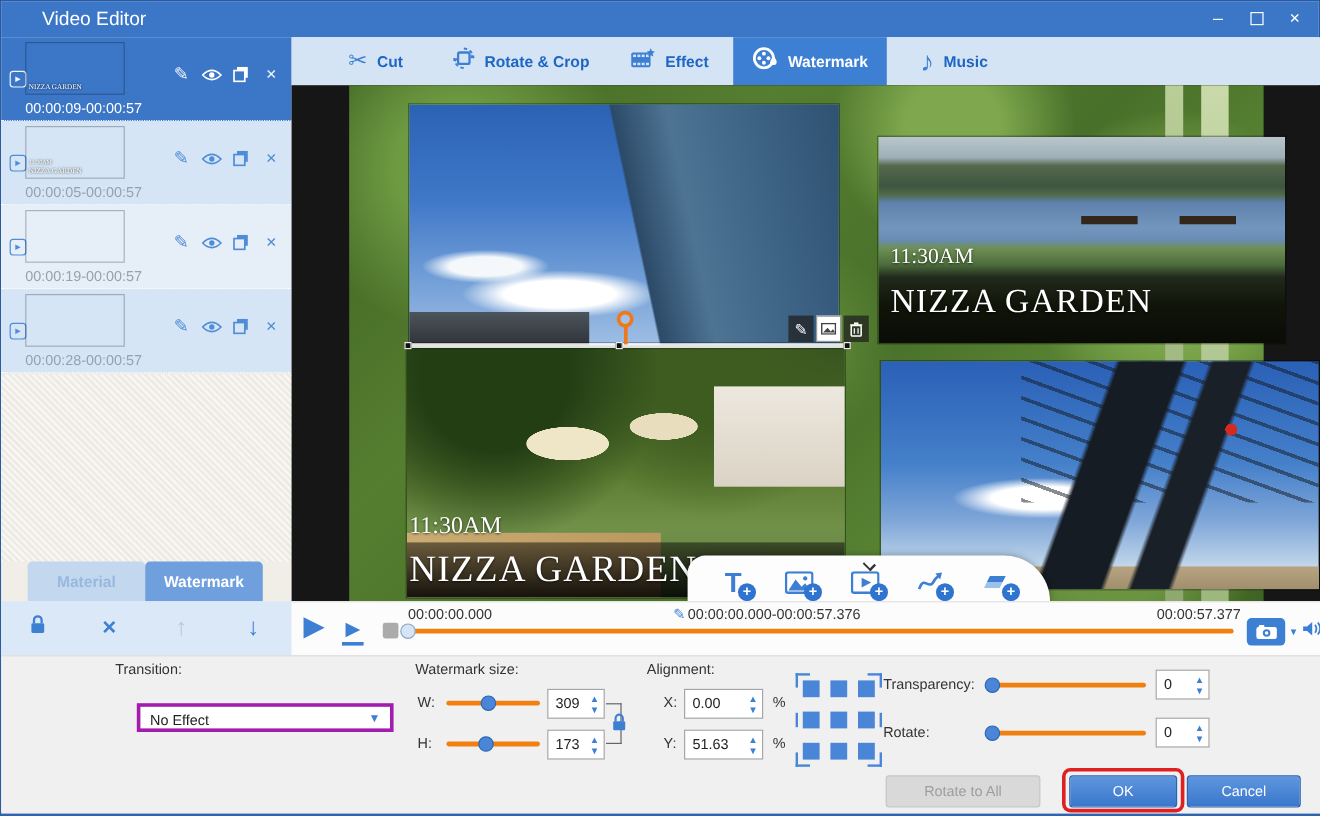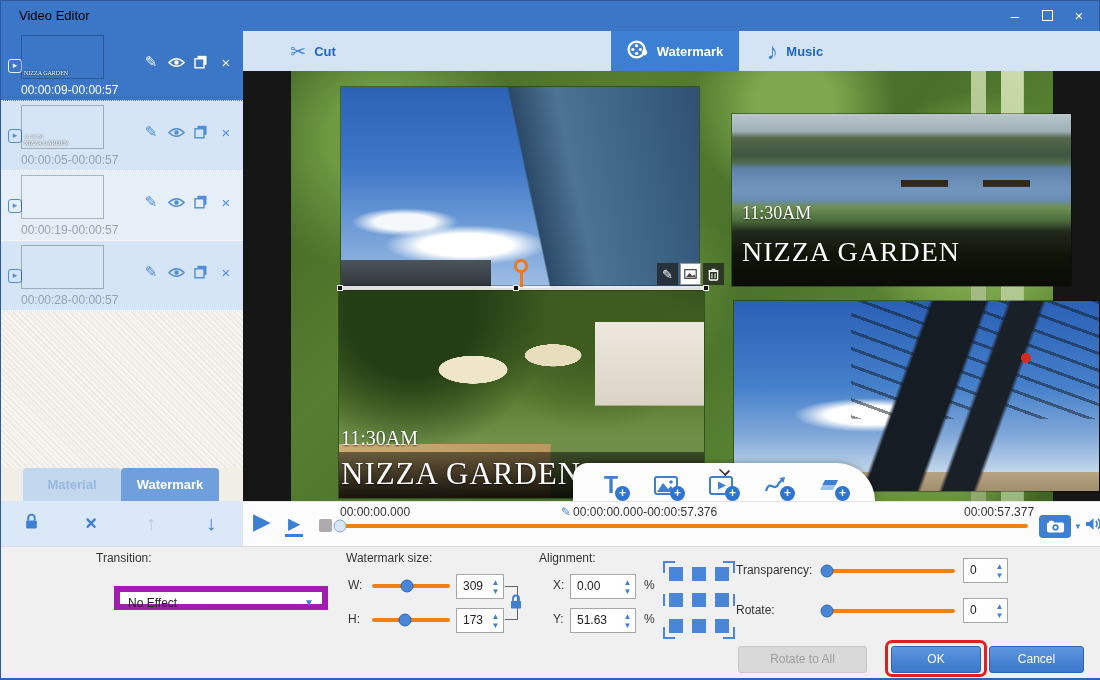--- a/index.html
+++ b/index.html
@@ -3,21 +3,21 @@
 <meta charset="utf-8">
 <style>
   * { margin:0; padding:0; box-sizing:border-box; }
   html,body { width:1100px; height:680px; overflow:hidden; background:#888;
     font-family:"Liberation Sans", sans-serif; }
   .window { position:relative; width:1100px; height:680px; background:#F0F0F0;
     border:1px solid #2B5B9E; border-bottom:3px solid #2E64B0; }
 
   
   .titlebar { position:absolute; left:0; top:0; width:100%; height:30px; background:#3B76C7; }
-  .t-title { position:absolute; left:18px; top:7px; color:#000000; font-size:13px; }
+  .t-title { position:absolute; left:34px; top:7px; color:#ffffff; font-size:16px; }
   .win-btns { position:absolute; right:8px; top:4px; display:flex; gap:8px; }
   .wbtn { width:24px; height:22px; color:#FFF; font-size:15px; text-align:center; line-height:22px; cursor:default; }
   .maxbox { display:inline-block; width:11px; height:11px; border:1.5px solid #FFF; margin-top:5px; }
 
   
   .sidebar { position:absolute; left:0; top:30px; width:242px; height:515px; background:#F1EEE8; }
   .clip { position:absolute; left:0; width:242px; height:70px; background:#D5E5F5;
     border-bottom:1px dotted rgba(255,255,255,0.95); color:#4F8DD6; }
   .clip.alt { background:#E6EEF8; }
   .clip.sel { background:#3B76C7; color:rgba(255,255,255,0.92); }
@@ -150,21 +150,21 @@
     background:#D6E4F4; border:1px solid #8AA8C8; transform:translate(-50%,-50%); cursor:pointer; }
   .pb-cam { position:absolute; left:796px; top:13px; width:32px; height:23px; background:#3D7FD3; border-radius:4px;
     display:flex; align-items:center; justify-content:center; cursor:pointer; }
   .pb-camdrop { position:absolute; left:831px; top:20px; font-size:8px; color:#3D7FD3; cursor:pointer; }
   .pb-vol { position:absolute; left:842px; top:15px; cursor:pointer; }
 
   
   .bottom { position:absolute; left:0; top:545px; width:1100px; height:132px; background:#F0F0F0; border-top:1px solid #DCDCDC; }
   .lbl { position:absolute; font-size:12px; color:#333; }
   .dropdown { position:absolute; left:113px; top:39px; width:214px; height:24px; background:#FFF;
-    border:6px solid #a21caf; font-size:12px; color:#222; line-height:22px; padding-left:8px; cursor:pointer; }
+    border:3px solid #a21caf; font-size:12px; color:#222; line-height:22px; padding-left:8px; cursor:pointer; }
   .dd-arrow { position:absolute; right:8px; top:0; line-height:22px; font-size:10px; color:#3D7FD3; }
   .slider-track { position:absolute; height:4px; background:#F28011; border-radius:2px; cursor:pointer; }
   .slider-handle { position:absolute; top:50%; width:13px; height:13px; border-radius:50%; background:#4A86D8;
     border:1px solid #2E64B4; transform:translate(-50%,-50%); cursor:pointer; }
   .spin { position:absolute; height:25px; background:#FFF; border:1px solid #A6A6A6; display:flex; }
   .spin-val { flex:1; font-size:12px; color:#222; line-height:23px; padding-left:6px; }
   .spin-btns { width:15px; display:flex; flex-direction:column; justify-content:center; }
   .spin-btns span { font-size:8px; color:#3D7FD3; text-align:center; line-height:9px; cursor:pointer; }
   .linkbracket { position:absolute; left:504px; top:39px; width:13px; height:34px;
     border-top:1.5px solid #666; border-right:1.5px solid #666; border-bottom:1.5px solid #666; }
@@ -308,20 +308,45 @@
       <span class="sbtool">×</span>
       <span class="sbtool disabled">↑</span>
       <span class="sbtool">↓</span>
     </div>
   </div>
 
   <div class="tabsbar">
     <div class="ttab" style="left:24px; width:92px;">
       <span class="ttab-glyph">✂</span>
       <span class="ttab-label">Cut</span>
+    </div>
+    <div class="ttab" style="left:118px; width:146px;">
+      <span><svg viewBox="0 0 20 20" width="19" height="19">
+            <rect x="5" y="5" width="10" height="10" rx="1.5" fill="none" stroke="#3D7FD3" stroke-width="2"></rect>
+            <path d="M10 1.5 a8.5 8.5 0 0 1 8.5 8.5" fill="none" stroke="#3D7FD3" stroke-width="1.6" stroke-dasharray="3 2.4"></path>
+            <path d="M10 18.5 a8.5 8.5 0 0 1 -8.5 -8.5" fill="none" stroke="#3D7FD3" stroke-width="1.6" stroke-dasharray="3 2.4"></path>
+            <path d="M17 6.6 l2 3.2 -3.6 .3z" fill="#3D7FD3"></path>
+            <path d="M3 13.4 l-2 -3.2 3.6 -.3z" fill="#3D7FD3"></path>
+          </svg></span>
+      <span class="ttab-label">Rotate &amp; Crop</span>
+    </div>
+    <div class="ttab" style="left:266px; width:98px;">
+      <span><svg viewBox="0 0 22 18" width="21" height="17">
+            <rect x="1" y="4" width="17" height="13" rx="1.5" fill="#3D7FD3"></rect>
+            <rect x="2.6" y="5.8" width="2.6" height="2.2" fill="#D4E4F5"></rect>
+            <rect x="6.4" y="5.8" width="2.6" height="2.2" fill="#D4E4F5"></rect>
+            <rect x="10.2" y="5.8" width="2.6" height="2.2" fill="#D4E4F5"></rect>
+            <rect x="14" y="5.8" width="2.6" height="2.2" fill="#D4E4F5"></rect>
+            <rect x="2.6" y="13" width="2.6" height="2.2" fill="#D4E4F5"></rect>
+            <rect x="6.4" y="13" width="2.6" height="2.2" fill="#D4E4F5"></rect>
+            <rect x="10.2" y="13" width="2.6" height="2.2" fill="#D4E4F5"></rect>
+            <rect x="14" y="13" width="2.6" height="2.2" fill="#D4E4F5"></rect>
+            <path d="M18.2 0 l1 2.6 2.6 .4 -1.9 1.9 .5 2.7 -2.2 -1.3 -2.2 1.3 .5 -2.7 -1.9 -1.9 2.6 -.4z" fill="#3D7FD3"></path>
+          </svg></span>
+      <span class="ttab-label">Effect</span>
     </div>
     <div class="ttab active" style="left:368px; width:128px;">
       <span><svg viewBox="0 0 23 20" width="22" height="19">
             <circle cx="10" cy="10" r="8.4" fill="none" stroke="#FFF" stroke-width="2.4"></circle>
             <circle cx="10" cy="6" r="1.7" fill="#FFF"></circle>
             <circle cx="6" cy="10" r="1.7" fill="#FFF"></circle>
             <circle cx="10" cy="14" r="1.7" fill="#FFF"></circle>
             <circle cx="14" cy="10" r="1.7" fill="#FFF"></circle>
             <path d="M18.5 8 c2.8 3.6 3.4 5.6 2 7.2 a3.1 3.1 0 0 1 -4.6 -.4 c-1 -1.7 .2 -3.9 2.6 -6.8z" fill="#FFF"></path>
           </svg></span>

